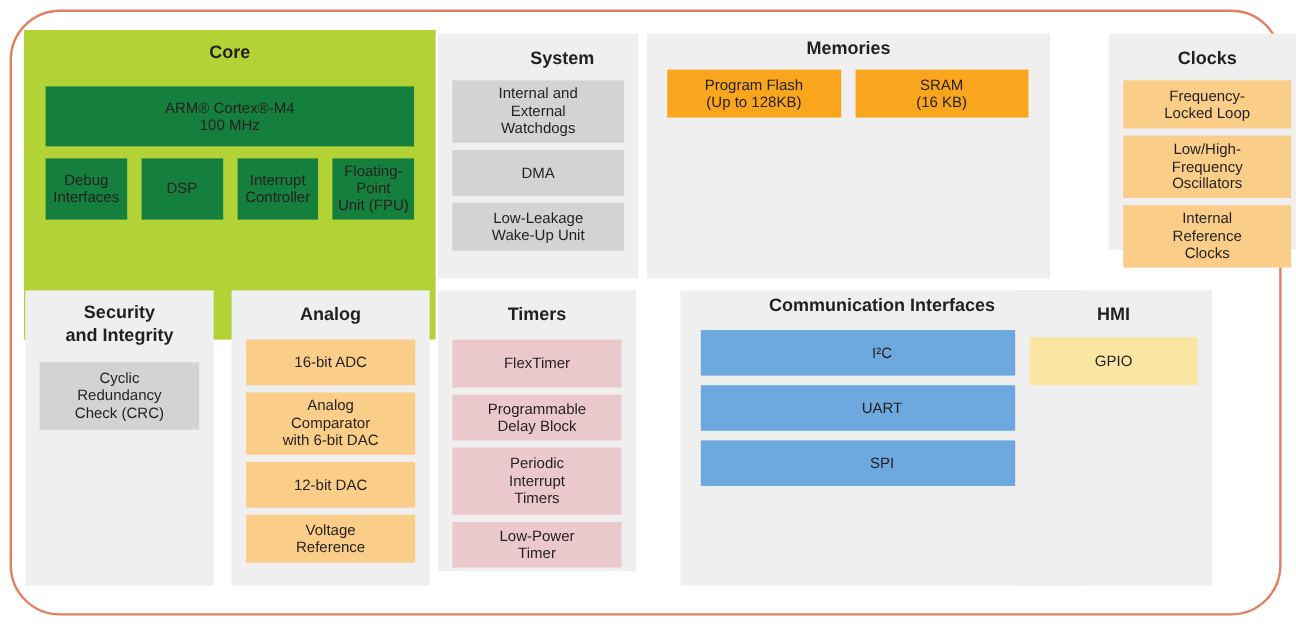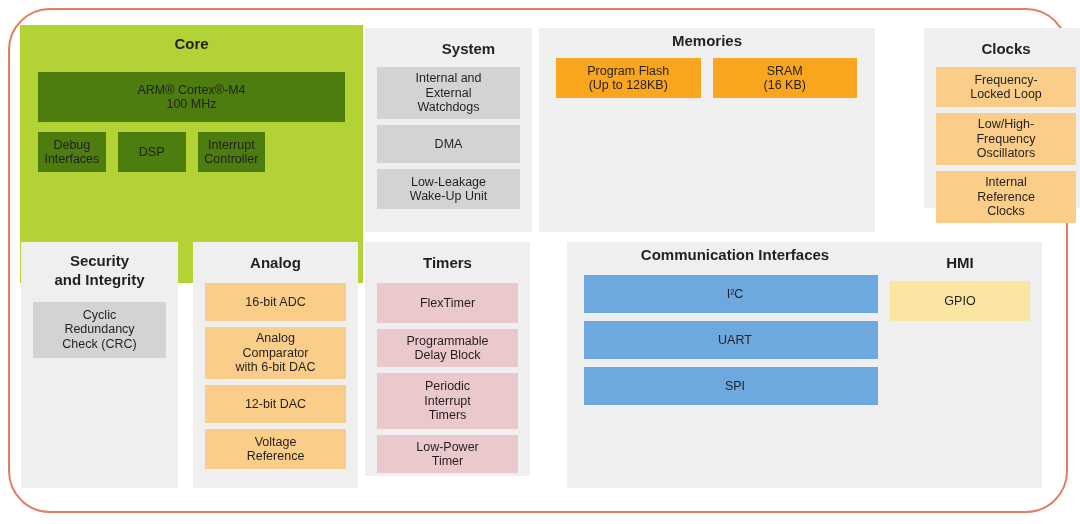--- a/index.html
+++ b/index.html
@@ -7,21 +7,21 @@
   .stage{position:relative;width:1080px;height:524px;background:#ffffff;overflow:hidden;}
   .outer-border{position:absolute;left:8px;top:8px;width:1060px;height:505px;
     border:2px solid #E08063;border-radius:42px;box-sizing:border-box;}
   .panel{position:absolute;box-sizing:border-box;background:#EFEFF0;}
   .panel-green{background:#B2D235;}
   .hdr{font-size:15px;font-weight:bold;text-align:center;padding-top:10px;
     line-height:1.25;white-space:pre-line;}
   .blk{white-space:pre-line;display:flex;align-items:center;justify-content:center;
     text-align:center;font-size:12.5px;line-height:1.14;min-height:36px;
     padding:4px 3px;margin:0 12px 6px 12px;box-sizing:border-box;}
-  .b-green{background:#4d7c0f;}
+  .b-green{background:#15803d;}
   .b-gray{background:#D2D3D4;}
   .b-orange{background:#F9A61E;}
   .b-lorange{background:#FACE88;}
   .b-pink{background:#EBC8CC;}
   .b-blue{background:#6DA9DE;}
   .b-yellow{background:#FAE6A2;}
   
   .core-body{padding:8px 18px 0 18px;}
   .core-cpu{min-height:50px;margin:10px 0 10px 0;}
   .core-grid{display:grid;grid-template-columns:1fr 1fr 1fr 1fr;gap:7px 12px;}
@@ -46,20 +46,22 @@
     <div class="hdr">Core</div>
     <div class="core-body">
       <div class="blk b-green core-cpu" style="margin-left:0;margin-right:0;">ARM® Cortex®-M4
 100 MHz</div>
       <div class="core-grid">
         <div class="blk b-green">Debug
 Interfaces</div>
         <div class="blk b-green">DSP</div>
         <div class="blk b-green">Interrupt
 Controller</div>
+        <div class="blk b-green">Floating-Point
+Unit (FPU)</div>
       </div>
     </div>
   </div>
 
   <div class="panel stack" style="left:365px;top:28px;width:167px;height:204px;">
     <div class="hdr" style="padding-top:4px;padding-bottom:8px;padding-left:40px;">System</div>
     <div class="blk b-gray h52">Internal and
 External
 Watchdogs</div>
     <div class="blk b-gray h38">DMA</div>
@@ -120,17 +122,17 @@
 Timer</div>
   </div>
 
   <div class="panel comm-stack" style="left:539px;top:242px;width:336px;height:246px;margin-left:28px;">
     <div class="hdr" style="padding-top:4px;padding-bottom:10px;">Communication Interfaces</div>
     <div class="blk b-blue">I²C</div>
     <div class="blk b-blue">UART</div>
     <div class="blk b-blue">SPI</div>
   </div>
 
-  <div class="panel stack" style="left:878px;top:242px;width:164px;height:246px;">
+  <div class="panel stack" style="left:846px;top:242px;width:164px;height:246px;">
     <div class="hdr" style="padding-top:4px;padding-bottom:8px;">HMI</div>
     <div class="blk b-yellow h40">GPIO</div>
   </div>
 </div>
 
 </body></html>

